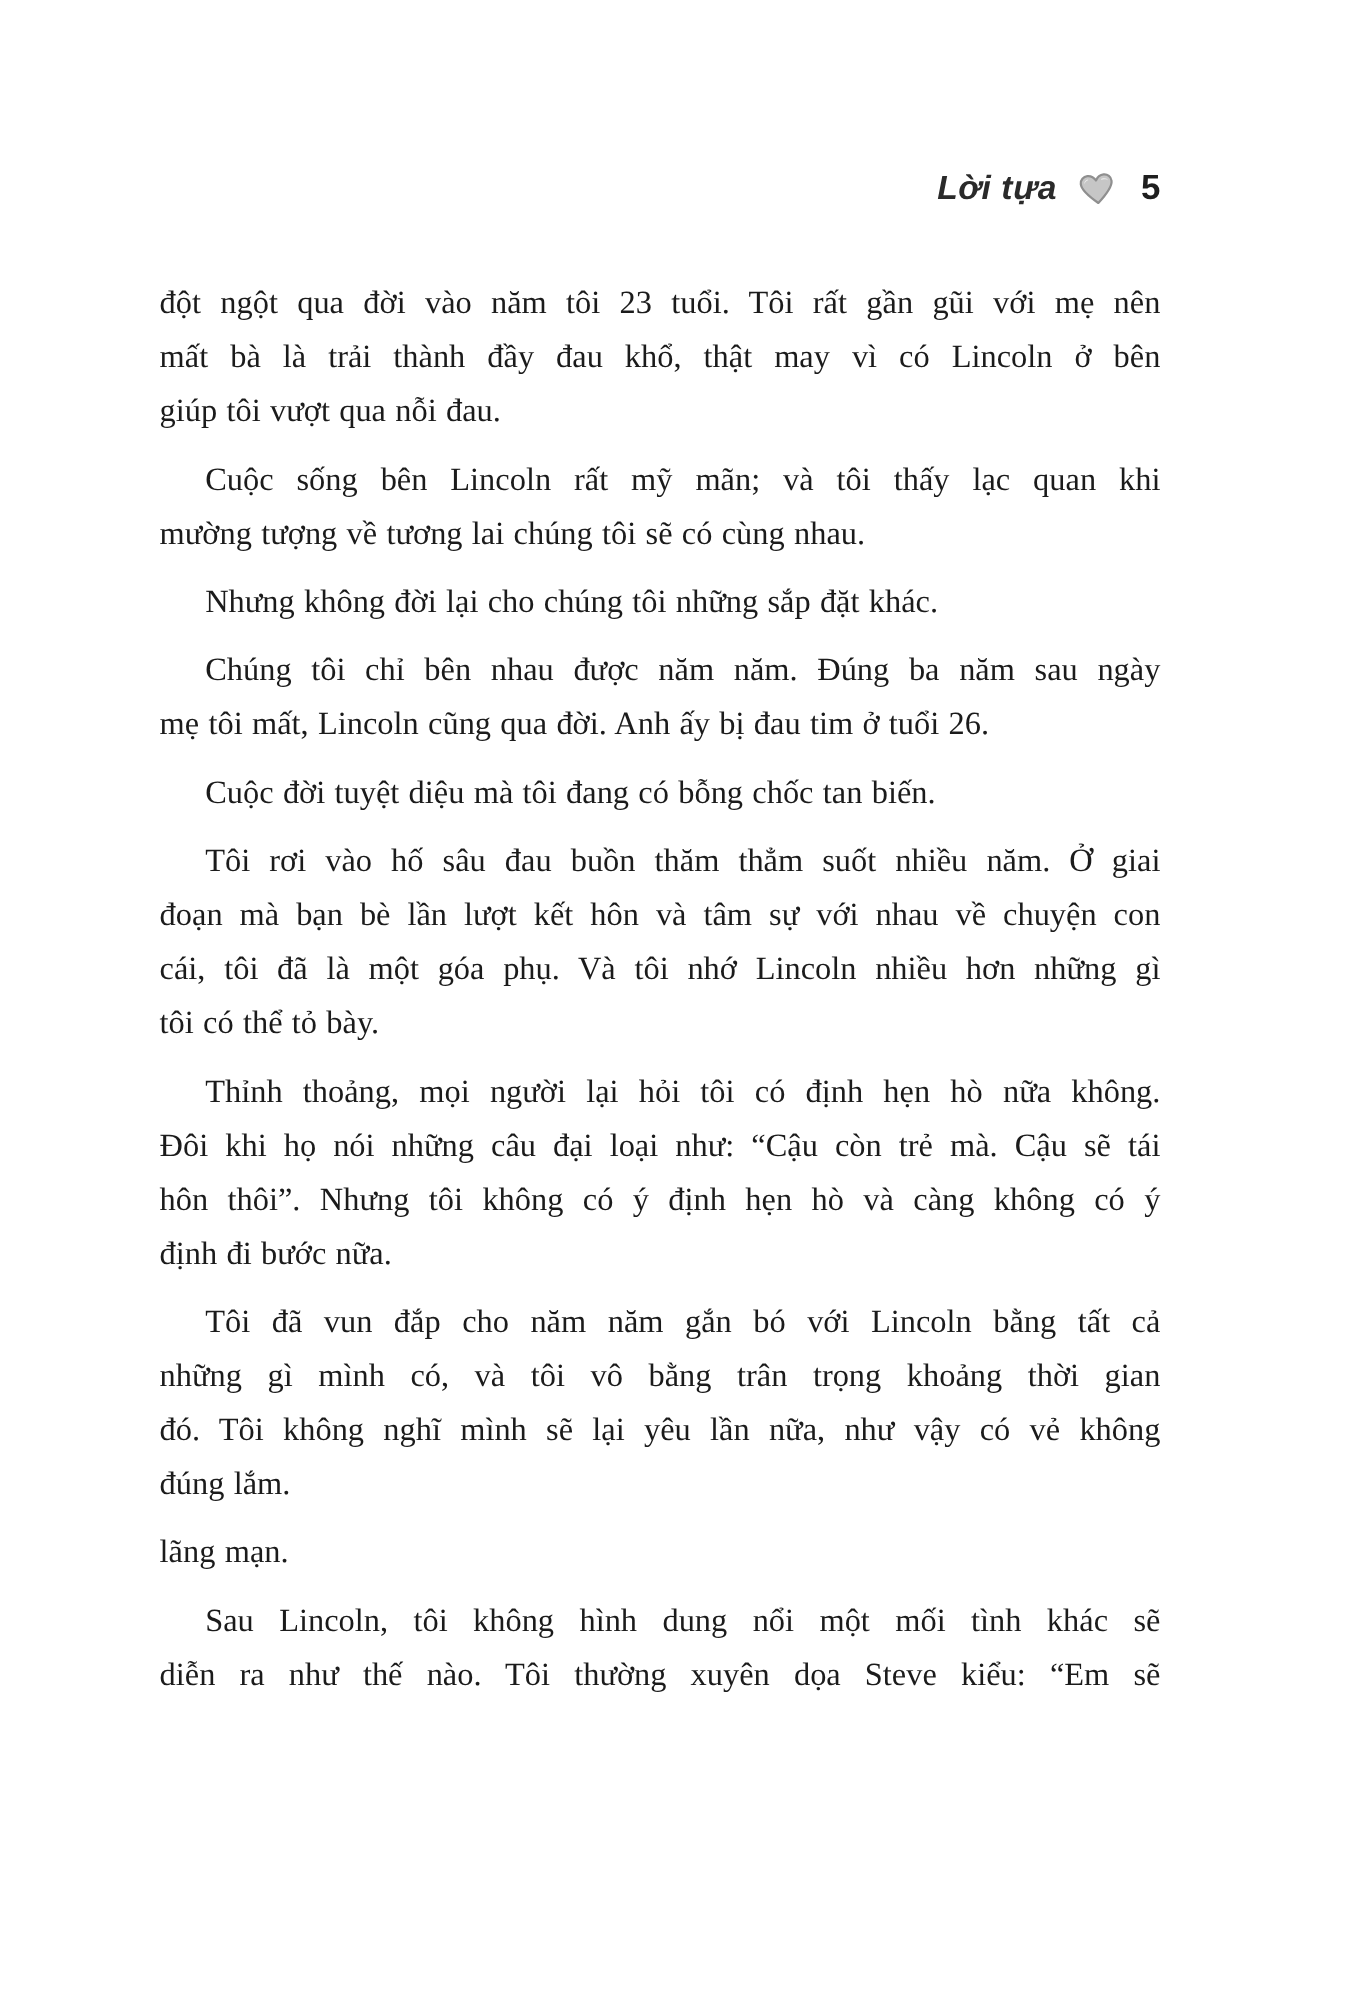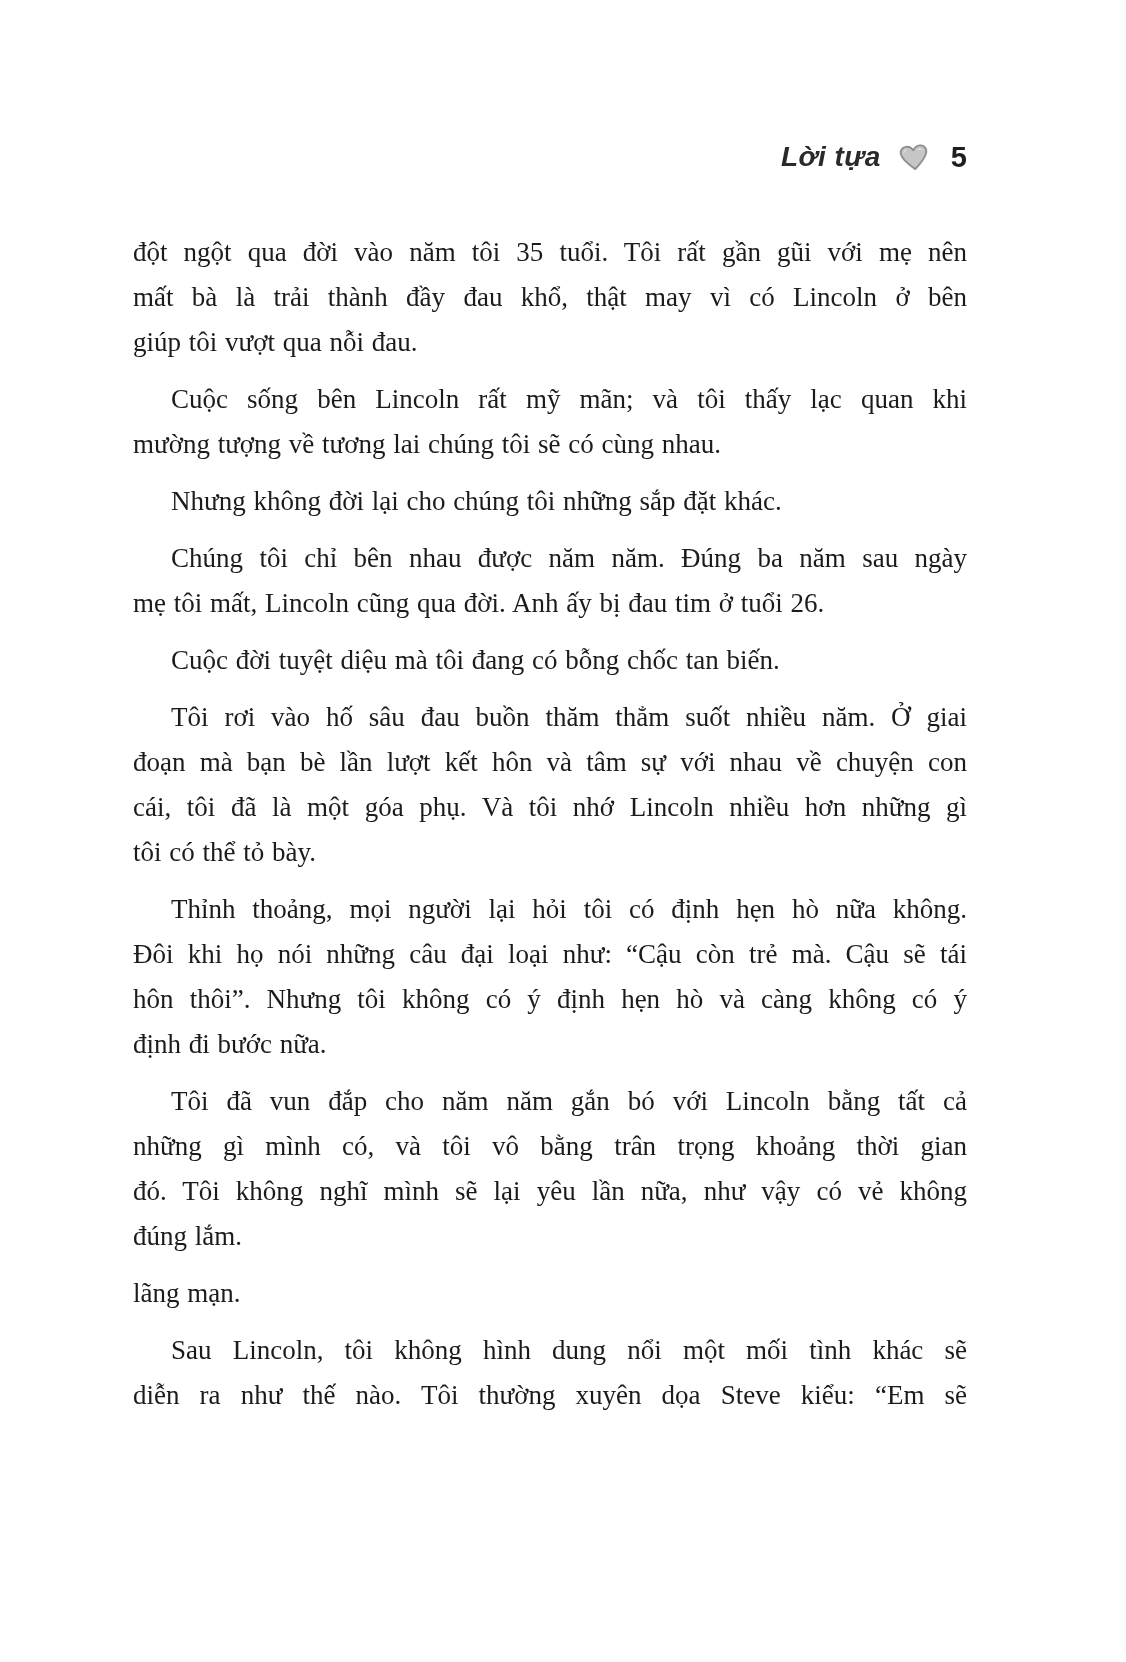--- a/index.html
+++ b/index.html
@@ -79,21 +79,21 @@
       <svg width="30" height="28" viewBox="0 0 32 30" aria-hidden="true">
         <path d="M16 27 C 8.5 20.5, 2.2 14.2, 2.2 8.6 C 2.2 4.8, 5.2 2.2, 8.7 2.2 C 12.2 2.2, 14.6 4.3, 16 6.8 C 17.4 4.3, 19.8 2.2, 23.3 2.2 C 26.8 2.2, 29.8 4.8, 29.8 8.6 C 29.8 14.2, 23.5 20.5, 16 27 Z" fill="#c6c6c6" stroke="#8f8f8f" stroke-width="2" stroke-linejoin="round"></path>
         <path d="M8.6 5.2 C 6.6 5.6, 5.2 7.2, 5.4 9.2 C 6.2 7.0, 7.4 6.0, 9.4 5.6 Z" fill="#f2f2f2" opacity="0.9"></path>
         <path d="M20.5 6.0 C 23.0 4.8, 25.8 5.6, 26.8 8.0 C 25.4 6.6, 23.2 6.2, 20.9 7.0 Z" fill="#efefef" opacity="0.8"></path>
       </svg>
     </span>
     <span class="page-number">5</span>
   </div>
 
   <div class="paragraph">
-    <div class="line">đột ngột qua đời vào năm tôi 35 tuổi. Tôi rất gần gũi với mẹ nên</div>
+    <div class="line">đột ngột qua đời vào năm tôi 23 tuổi. Tôi rất gần gũi với mẹ nên</div>
     <div class="line">mất bà là trải thành đầy đau khổ, thật may vì có Lincoln ở bên</div>
     <div class="line last">giúp tôi vượt qua nỗi đau.</div>
   </div>
 
   <div class="paragraph">
     <div class="line first">Cuộc sống bên Lincoln rất mỹ mãn; và tôi thấy lạc quan khi</div>
     <div class="line last">mường tượng về tương lai chúng tôi sẽ có cùng nhau.</div>
   </div>
 
   <div class="paragraph">

